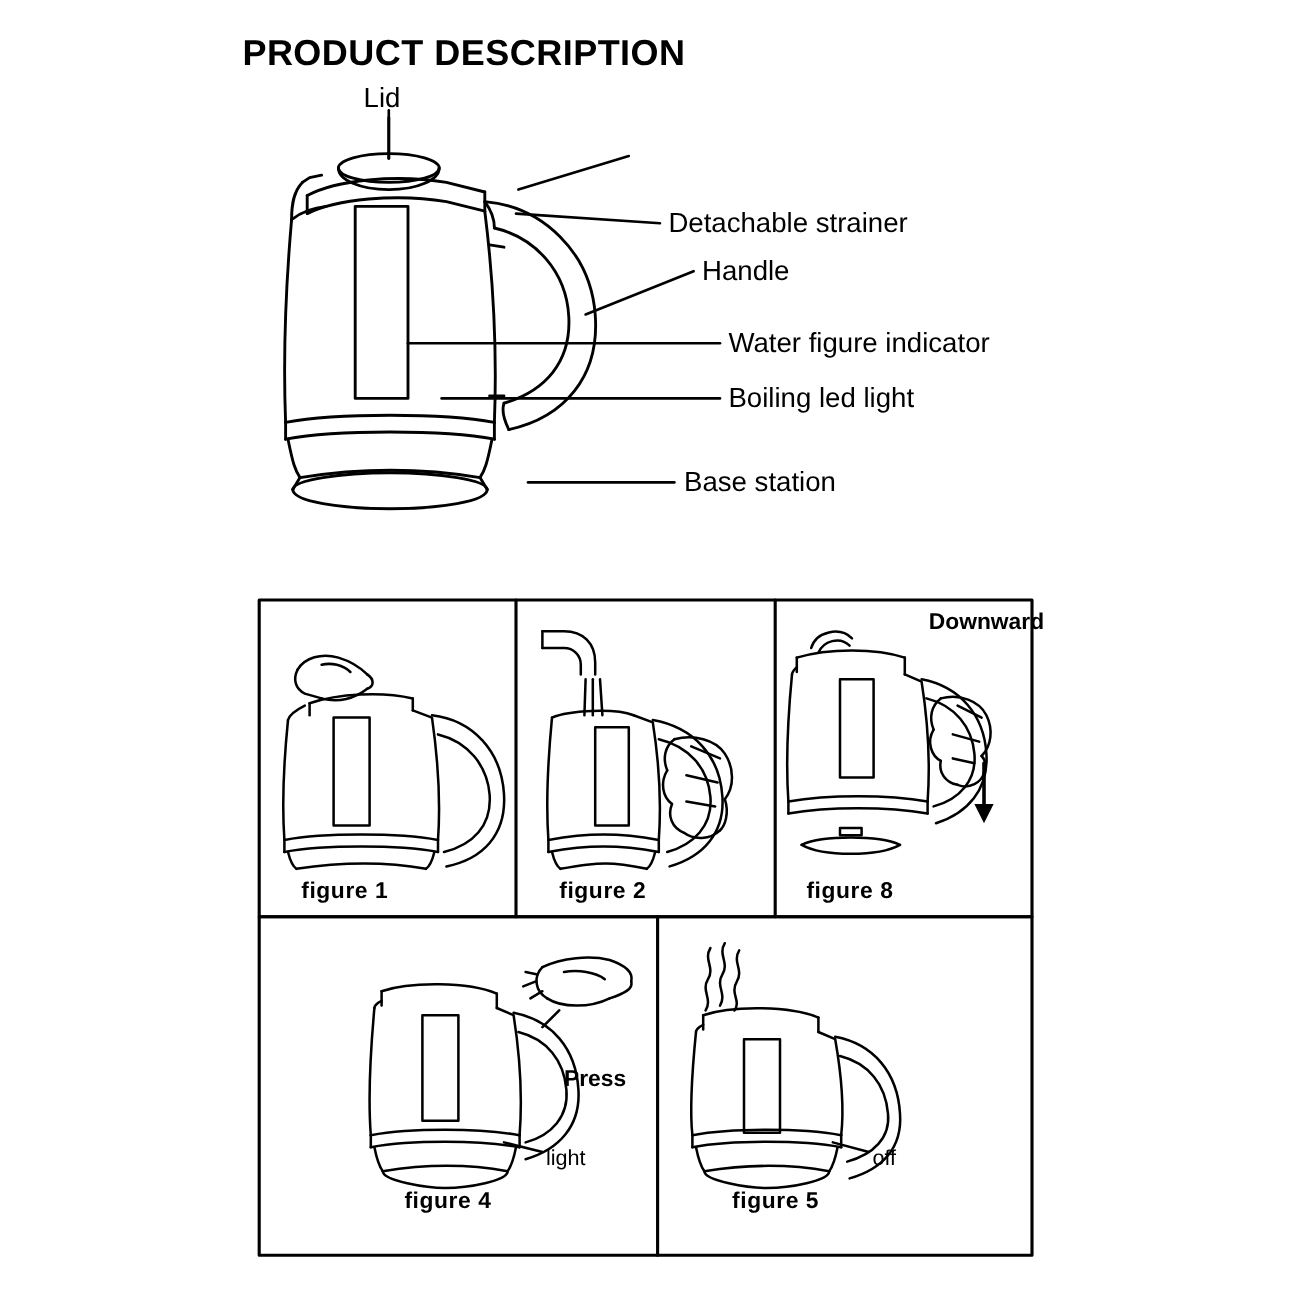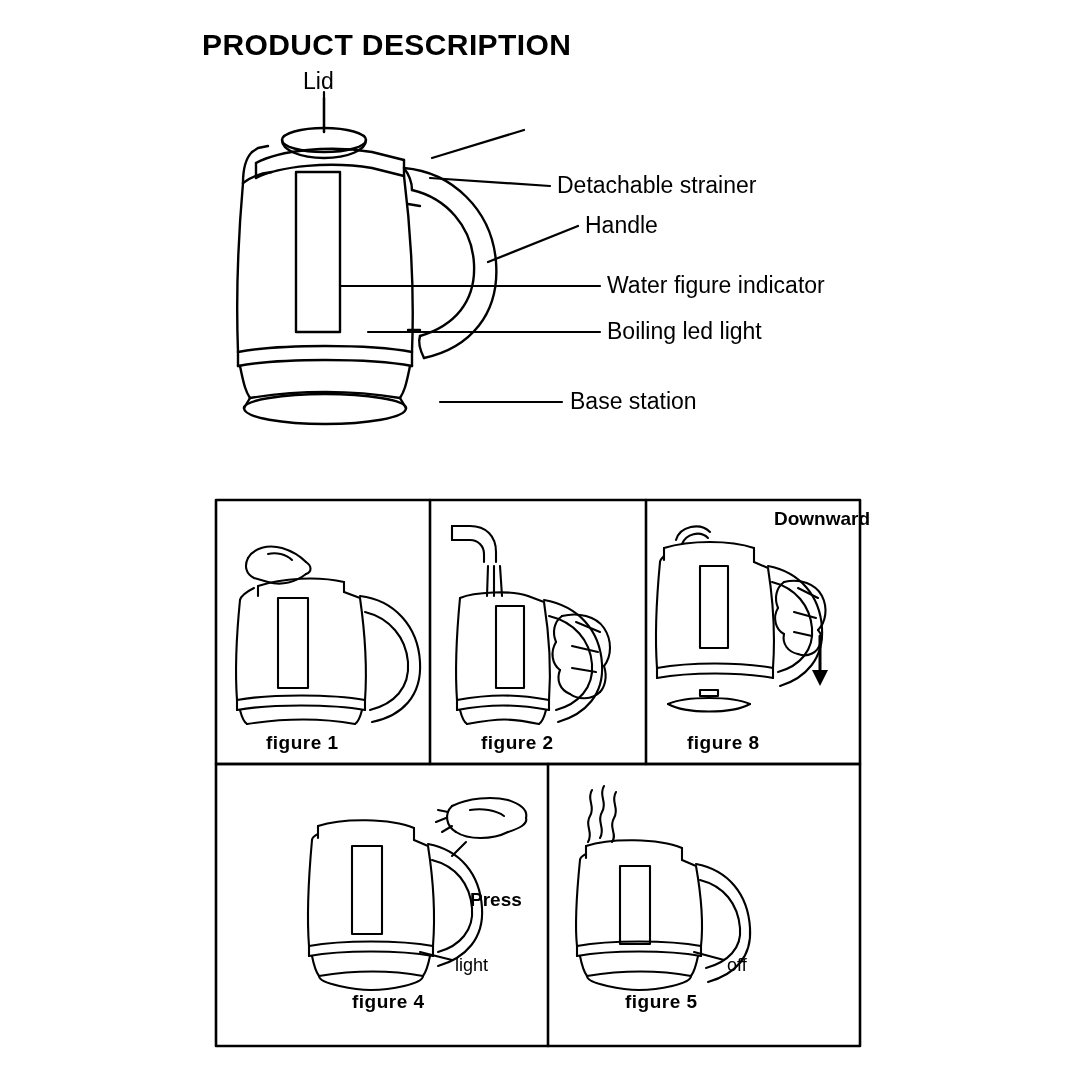--- a/index.html
+++ b/index.html
@@ -50,21 +50,20 @@
     pointer-events: none;
   }
 
   
   .figure-caption {
     position: absolute;
     font-size: 19px;
     font-weight: bold;
     letter-spacing: 0.5px;
     white-space: nowrap;
-    margin-left: 15px;
   }
   .fig-annot {
     position: absolute;
     font-size: 19px;
     font-weight: bold;
     white-space: nowrap;
   }
   .fig-annot.small {
     font-size: 18px;
     font-weight: normal;

